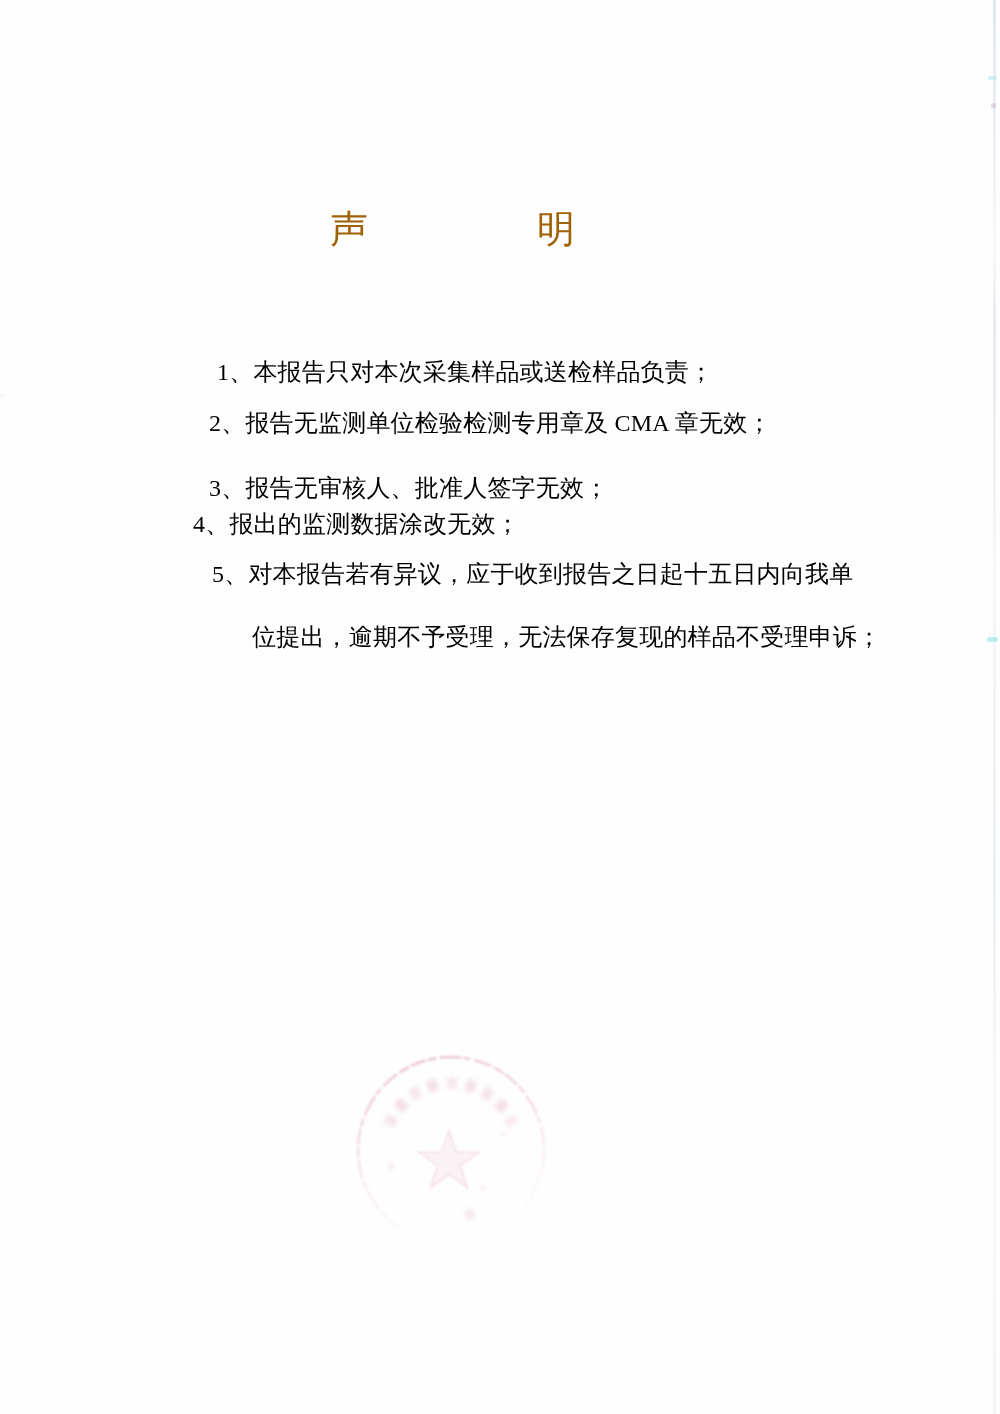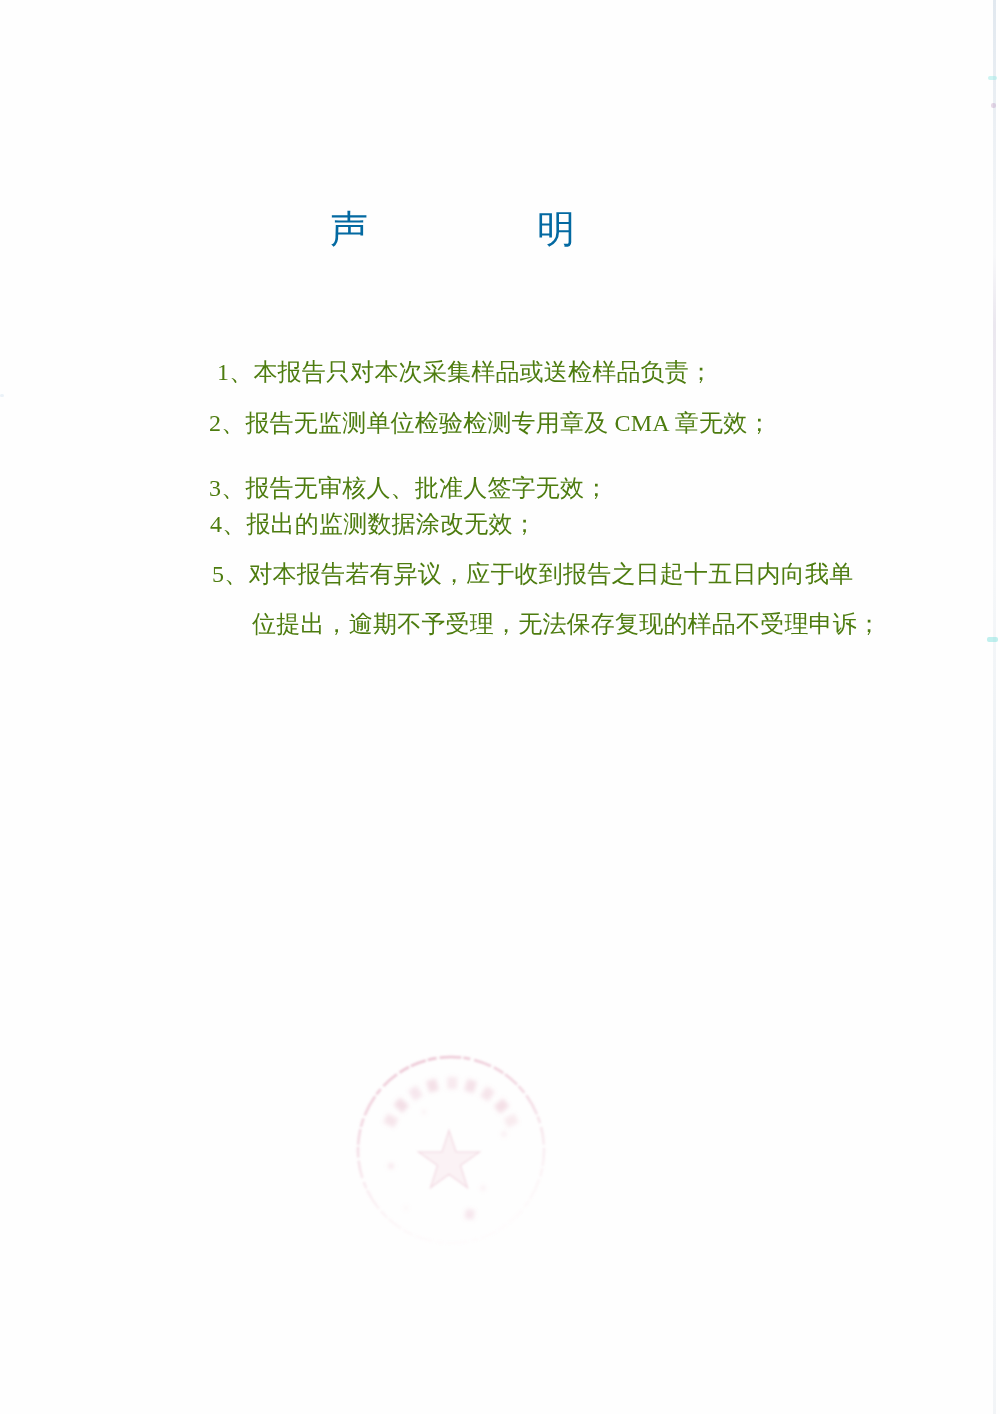--- a/index.html
+++ b/index.html
@@ -19,37 +19,37 @@
   .title {
     position: absolute;
     left: 330px;
     top: 206px;
     margin: 0;
     font-size: 38px;
     font-weight: 400;
     line-height: 46px;
     letter-spacing: 169px;
     white-space: nowrap;
-    color: #0369a1;
+    color: #a16207;
   }
   .stmt-line {
     position: absolute;
     font-size: 24px;
     line-height: 30px;
     white-space: nowrap;
     letter-spacing: 0.2px;
-    color: #4d7c0f;
+    color: #000000;
   }
   .stmt-line .num { display: inline-block; min-width: 36px; }
   .l1 { top: 357px; left: 217px; }
   .l2 { top: 408px; left: 209px; }
   .l3 { top: 458px; left: 209px; margin-top: 15px; }
-  .l4 { top: 509px; left: 210px; }
+  .l4 { top: 509px; left: 193px; }
   .l5 { top: 559px; left: 212px; font-family: Liberation Serif, serif; }
-  .l6 { top: 609px; left: 252px; }
+  .l6 { top: 622px; left: 252px; }
   .l7 { top: 658px; left: 224px; }
 
   .seal {
     position: absolute;
     left: 346px;
     top: 1048px;
     width: 210px;
     height: 210px;
   }
 

